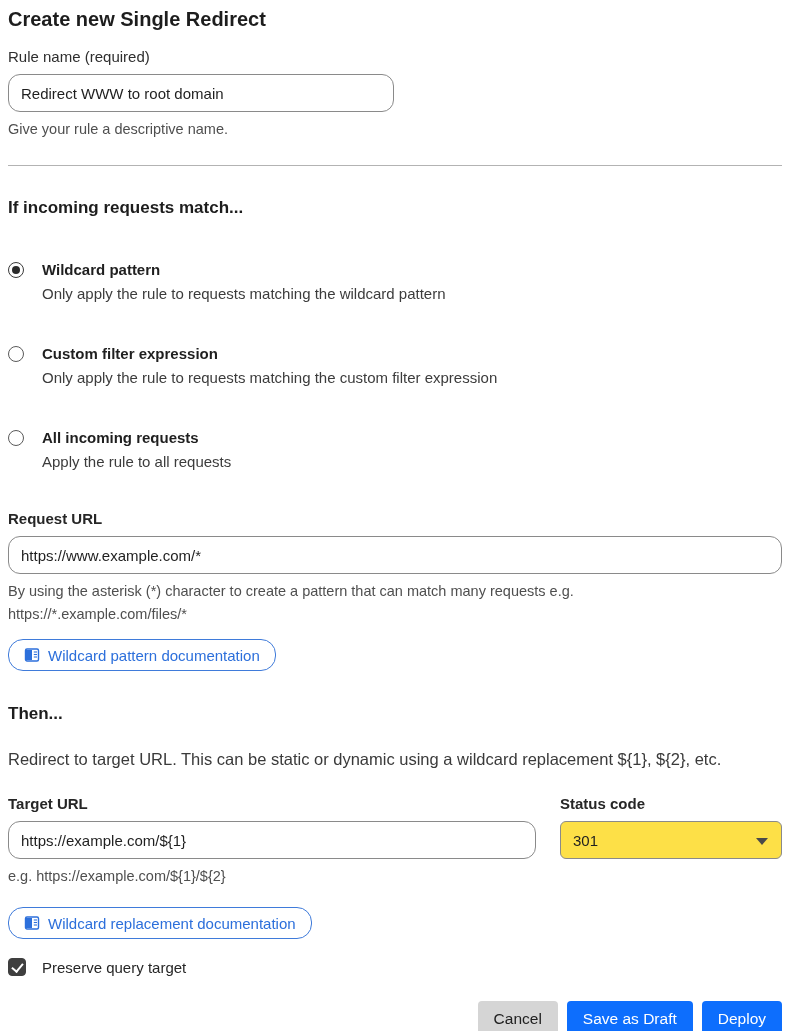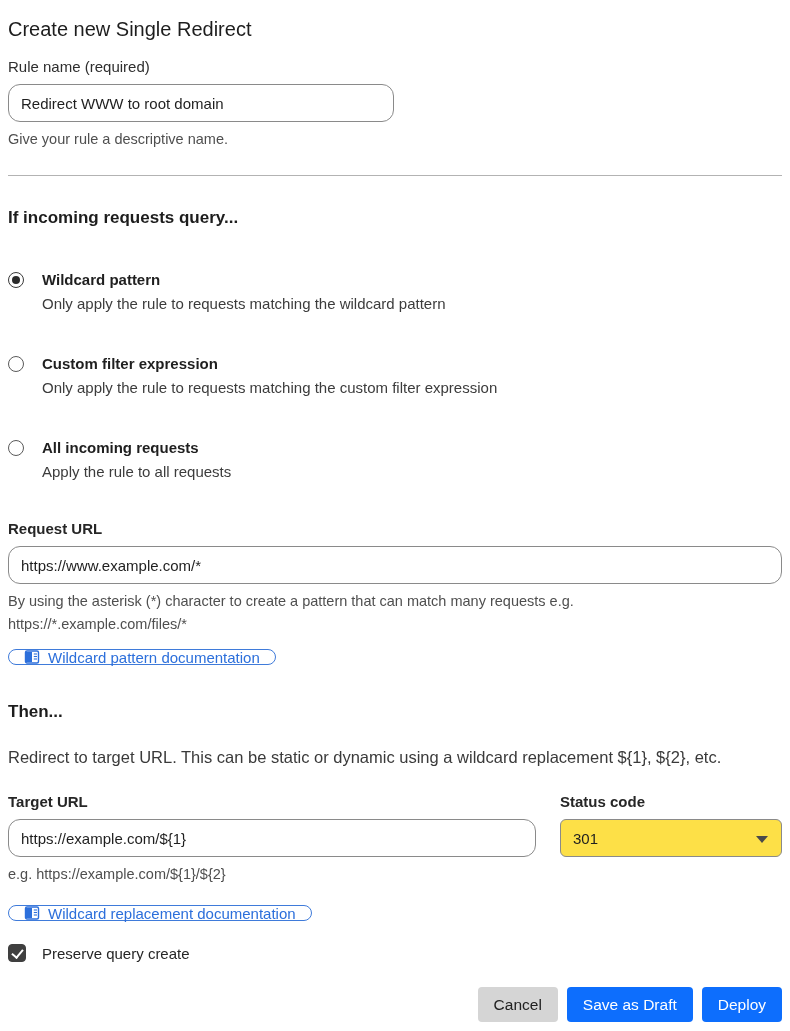--- a/index.html
+++ b/index.html
@@ -6,22 +6,22 @@
   html, body { background: #ffffff; }
   body {
     width: 790px; height: 1031px;
     font-family: "Liberation Sans", sans-serif;
     color: #2b2b2b;
     overflow: hidden;
   }
   .container { padding: 0 8px; }
 
   h1.page-title {
-    margin-top: 17px;
-    font-size: 20px; line-height: 1.2; font-weight: 400;
+    margin-top: 7px;
+    font-size: 20px; line-height: 1.2; font-weight: 700;
     color: #1d1d1d;
   }
 
   .field-label { margin-top: 17px; font-size: 15px; color: #2e2e2e; }
   .field-label.bold { font-weight: 700; color: #262626; }
 
   .text-input {
     display: block;
     margin-top: 9px;
     height: 38px;
@@ -78,21 +78,21 @@
   .radio-label { font-size: 15px; font-weight: 700; color: #1f1f1f; line-height: 20px; }
   .radio-desc { margin-top: 4px; font-size: 15px; color: #3c3c3c; line-height: 20px; }
 
   .request-url-label { margin-top: 38px; }
 
   .doc-button {
     margin-top: 13px;
     display: inline-flex;
     align-items: center;
     gap: 8px;
-    height: 16px;
+    height: 32px;
     padding: 0 15px;
     border: 1.5px solid #3f7bda;
     border-radius: 15px;
     background: #ffffff;
     color: #2c6fdb;
     font-family: "Liberation Sans", sans-serif;
     font-size: 15px;
     cursor: pointer;
   }
   .doc-button svg { display: block; }
@@ -173,21 +173,21 @@
 <div class="container">
 
   <h1 class="page-title">Create new Single Redirect</h1>
 
   <div class="field-label">Rule name (required)</div>
   <input class="text-input rule-name-input" type="text" value="Redirect WWW to root domain" style="">
   <div class="helper">Give your rule a descriptive name.</div>
 
   <hr class="divider">
 
-  <h2 class="section-heading match-heading">If incoming requests query...</h2>
+  <h2 class="section-heading match-heading">If incoming requests match...</h2>
 
   <div class="radio-group">
     <div class="radio-row">
       <span class="radio checked"></span>
       <div class="radio-texts">
         <div class="radio-label">Wildcard pattern</div>
         <div class="radio-desc">Only apply the rule to requests matching the wildcard pattern</div>
       </div>
     </div>
     <div class="radio-row">
@@ -253,21 +253,21 @@
         <line x1="9.8" y1="5" x2="13" y2="5" stroke="#2c6fdb" stroke-width="1.1"></line>
         <line x1="9.8" y1="7.5" x2="13" y2="7.5" stroke="#2c6fdb" stroke-width="1.1"></line>
         <line x1="9.8" y1="10" x2="13" y2="10" stroke="#2c6fdb" stroke-width="1.1"></line>
       </svg>
     </span>
     <span>Wildcard replacement documentation</span>
   </button>
 
   <div class="checkbox-row">
     <span class="checkbox checked"></span>
-    <span class="checkbox-label">Preserve query create</span>
+    <span class="checkbox-label">Preserve query target</span>
   </div>
 
   <div class="footer">
     <button class="btn btn-cancel">Cancel</button>
     <button class="btn btn-primary">Save as Draft</button>
     <button class="btn btn-primary">Deploy</button>
   </div>
 
 </div>
 

